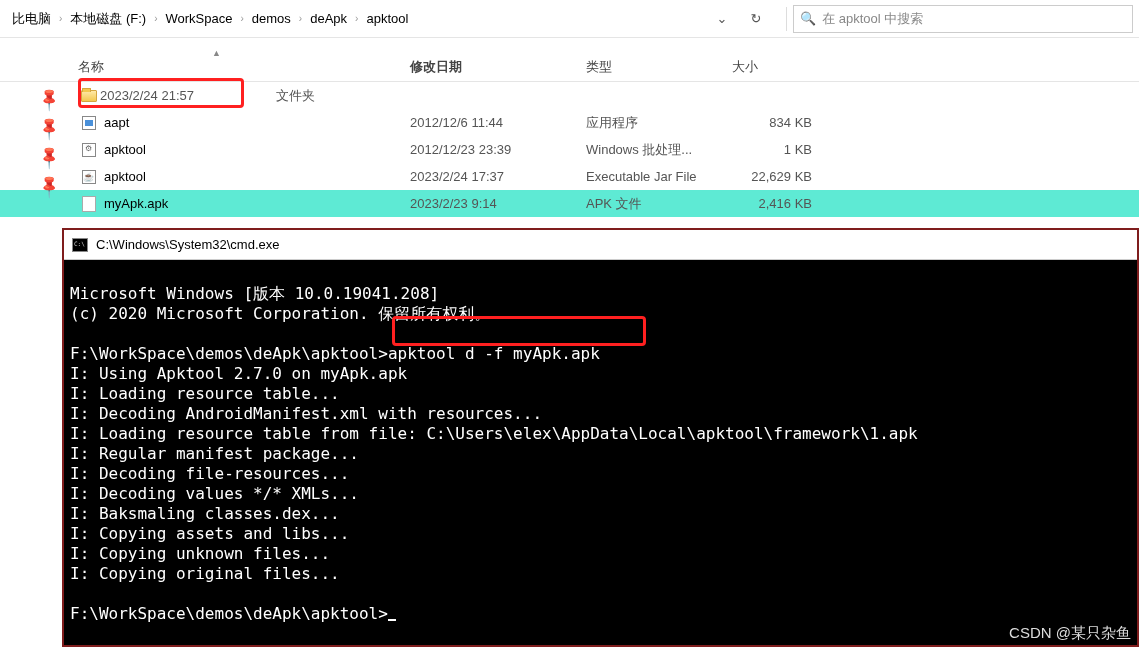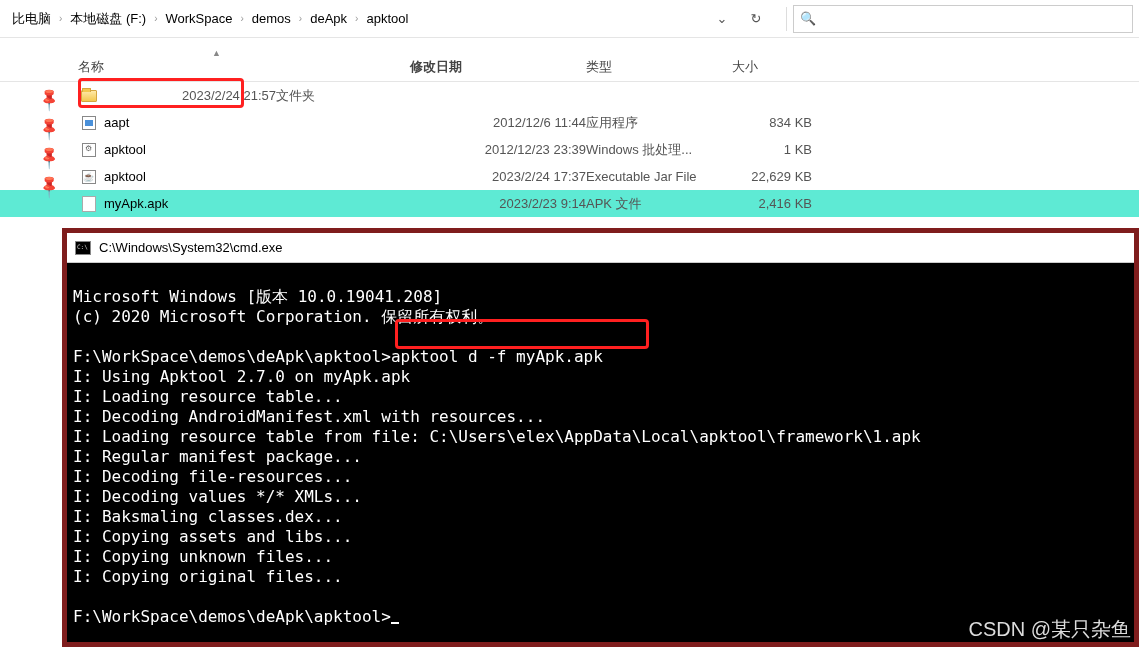--- a/index.html
+++ b/index.html
@@ -25,47 +25,47 @@
     .sort-arrow { position: absolute; left: 212px; top: -4px; color: #888; font-size: 9px; }
 
     .pins { position: absolute; left: 0; top: 80px; width: 60px; }
     .pin { color: #b8b8b8; font-size: 16px; margin: 10px 0 0 40px; transform: rotate(-45deg); }
 
     .file-list { }
     .file-row { display: flex; align-items: center; height: 27px; padding-left: 78px; }
     .file-row.selected { background: #5eead4; }
     .file-icon { width: 22px; display: flex; align-items: center; justify-content: center; }
     .file-name { width: 310px; padding-left: 4px; }
-    .file-date { width: 176px; color: #555; text-align: right; }
+    .file-date { width: 176px; color: #555; }
     .file-type { width: 146px; color: #555; }
     .file-size { width: 90px; text-align: right; color: #555; padding-right: 10px; }
     .highlight-box { position: absolute; border: 3px solid #ff2020; border-radius: 4px; pointer-events: none; }
     .hl1 { left: 78px; top: 78px; width: 166px; height: 30px; }
 
     .folder-icon { width: 16px; height: 12px; background: linear-gradient(#ffe9a8,#f3c94f); border: 1px solid #d4a640; border-radius: 1px; position: relative; }
     .folder-icon::before { content:""; position:absolute; top:-3px; left:0; width:7px; height:3px; background:#f3c94f; border:1px solid #d4a640; border-bottom:none; border-radius:1px 1px 0 0;}
     .exe-icon { width:14px; height:14px; background:#fff; border:1px solid #888; display:flex; align-items:center; justify-content:center; }
     .exe-icon::after { content:""; width:8px; height:6px; background:#4a90d9; }
     .bat-icon { width:14px; height:14px; background:#fff; border:1px solid #888; position:relative; }
     .bat-icon::after { content:"⚙"; position:absolute; font-size:8px; left:2px; top:0; color:#666;}
     .jar-icon { width:14px; height:14px; background:#fff; border:1px solid #888; display:flex; align-items:center; justify-content:center; }
     .jar-icon::after { content:"☕"; font-size:9px; color:#c0392b; }
     .blank-icon { width:14px; height:16px; background:#fff; border:1px solid #aaa; }
 
-    .cmd-window { position: absolute; left: 62px; top: 228px; right: 0; bottom: 0; border: 5px solid #7f1d1d; background: #000; }
+    .cmd-window { position: absolute; left: 62px; top: 228px; right: 0; bottom: 0; border: 2px solid #7f1d1d; background: #000; }
     .cmd-titlebar { height: 30px; background: #fff; display: flex; align-items: center; padding: 0 8px; gap: 8px; border-bottom: 1px solid #ccc; }
     .cmd-ico { width: 16px; height: 14px; background: #000; border: 1px solid #888; position: relative; }
     .cmd-ico::after { content: "C:\\"; color: #ccc; font-size: 6px; position: absolute; left: 1px; top: 1px; font-family: monospace; }
     .cmd-title { color: #000; }
     .cmd-body { padding: 4px 6px; font-family: "SimSun", "NSimSun", monospace; font-size: 16px; color: #fff; line-height: 20px; white-space: pre; background: #000; height: calc(100% - 30px); overflow: hidden; position: relative; }
     .cmd-line { white-space: pre; }
     .cmd-highlight { position: absolute; border: 3px solid #ff2020; border-radius: 4px; left: 328px; top: 56px; width: 254px; height: 30px; pointer-events: none; }
     .cursor { display:inline-block; width:8px; height:2px; background:#fff; vertical-align: baseline; margin-bottom:-2px;}
 
-    .watermark { position: absolute; right: 8px; bottom: 4px; color: #dcdcdc; font-size: 20px; pointer-events: none; }
+    .watermark { position: absolute; right: 8px; bottom: 4px; color: #dcdcdc; font-size: 15px; pointer-events: none; }
   </style>
 </head>
 <body>
 
 <div class="explorer-header">
   <div class="breadcrumb">
     <span class="crumb">比电脑</span>
       <span class="crumb-sep">›</span>
     <span class="crumb">本地磁盘 (F:)</span>
       <span class="crumb-sep">›</span>
@@ -77,20 +77,21 @@
       <span class="crumb-sep">›</span>
     <span class="crumb">apktool</span>
   </div>
   <div class="bc-right">
     <div class="dropdown-btn">⌄</div>
     <div class="refresh-btn">↻</div>
   </div>
   <div class="divider-v"></div>
   <div class="search-box">
     <span class="search-icon">🔍</span>
+    <span class="search-text">在 apktool 中搜索</span>
   </div>
 </div>
 
 <div class="file-area">
   <div class="columns-header">
     <span class="sort-arrow">▲</span>
     <div class="col-name">名称</div>
     <div class="col-date">修改日期</div>
     <div class="col-type">类型</div>
     <div class="col-size">大小</div>

